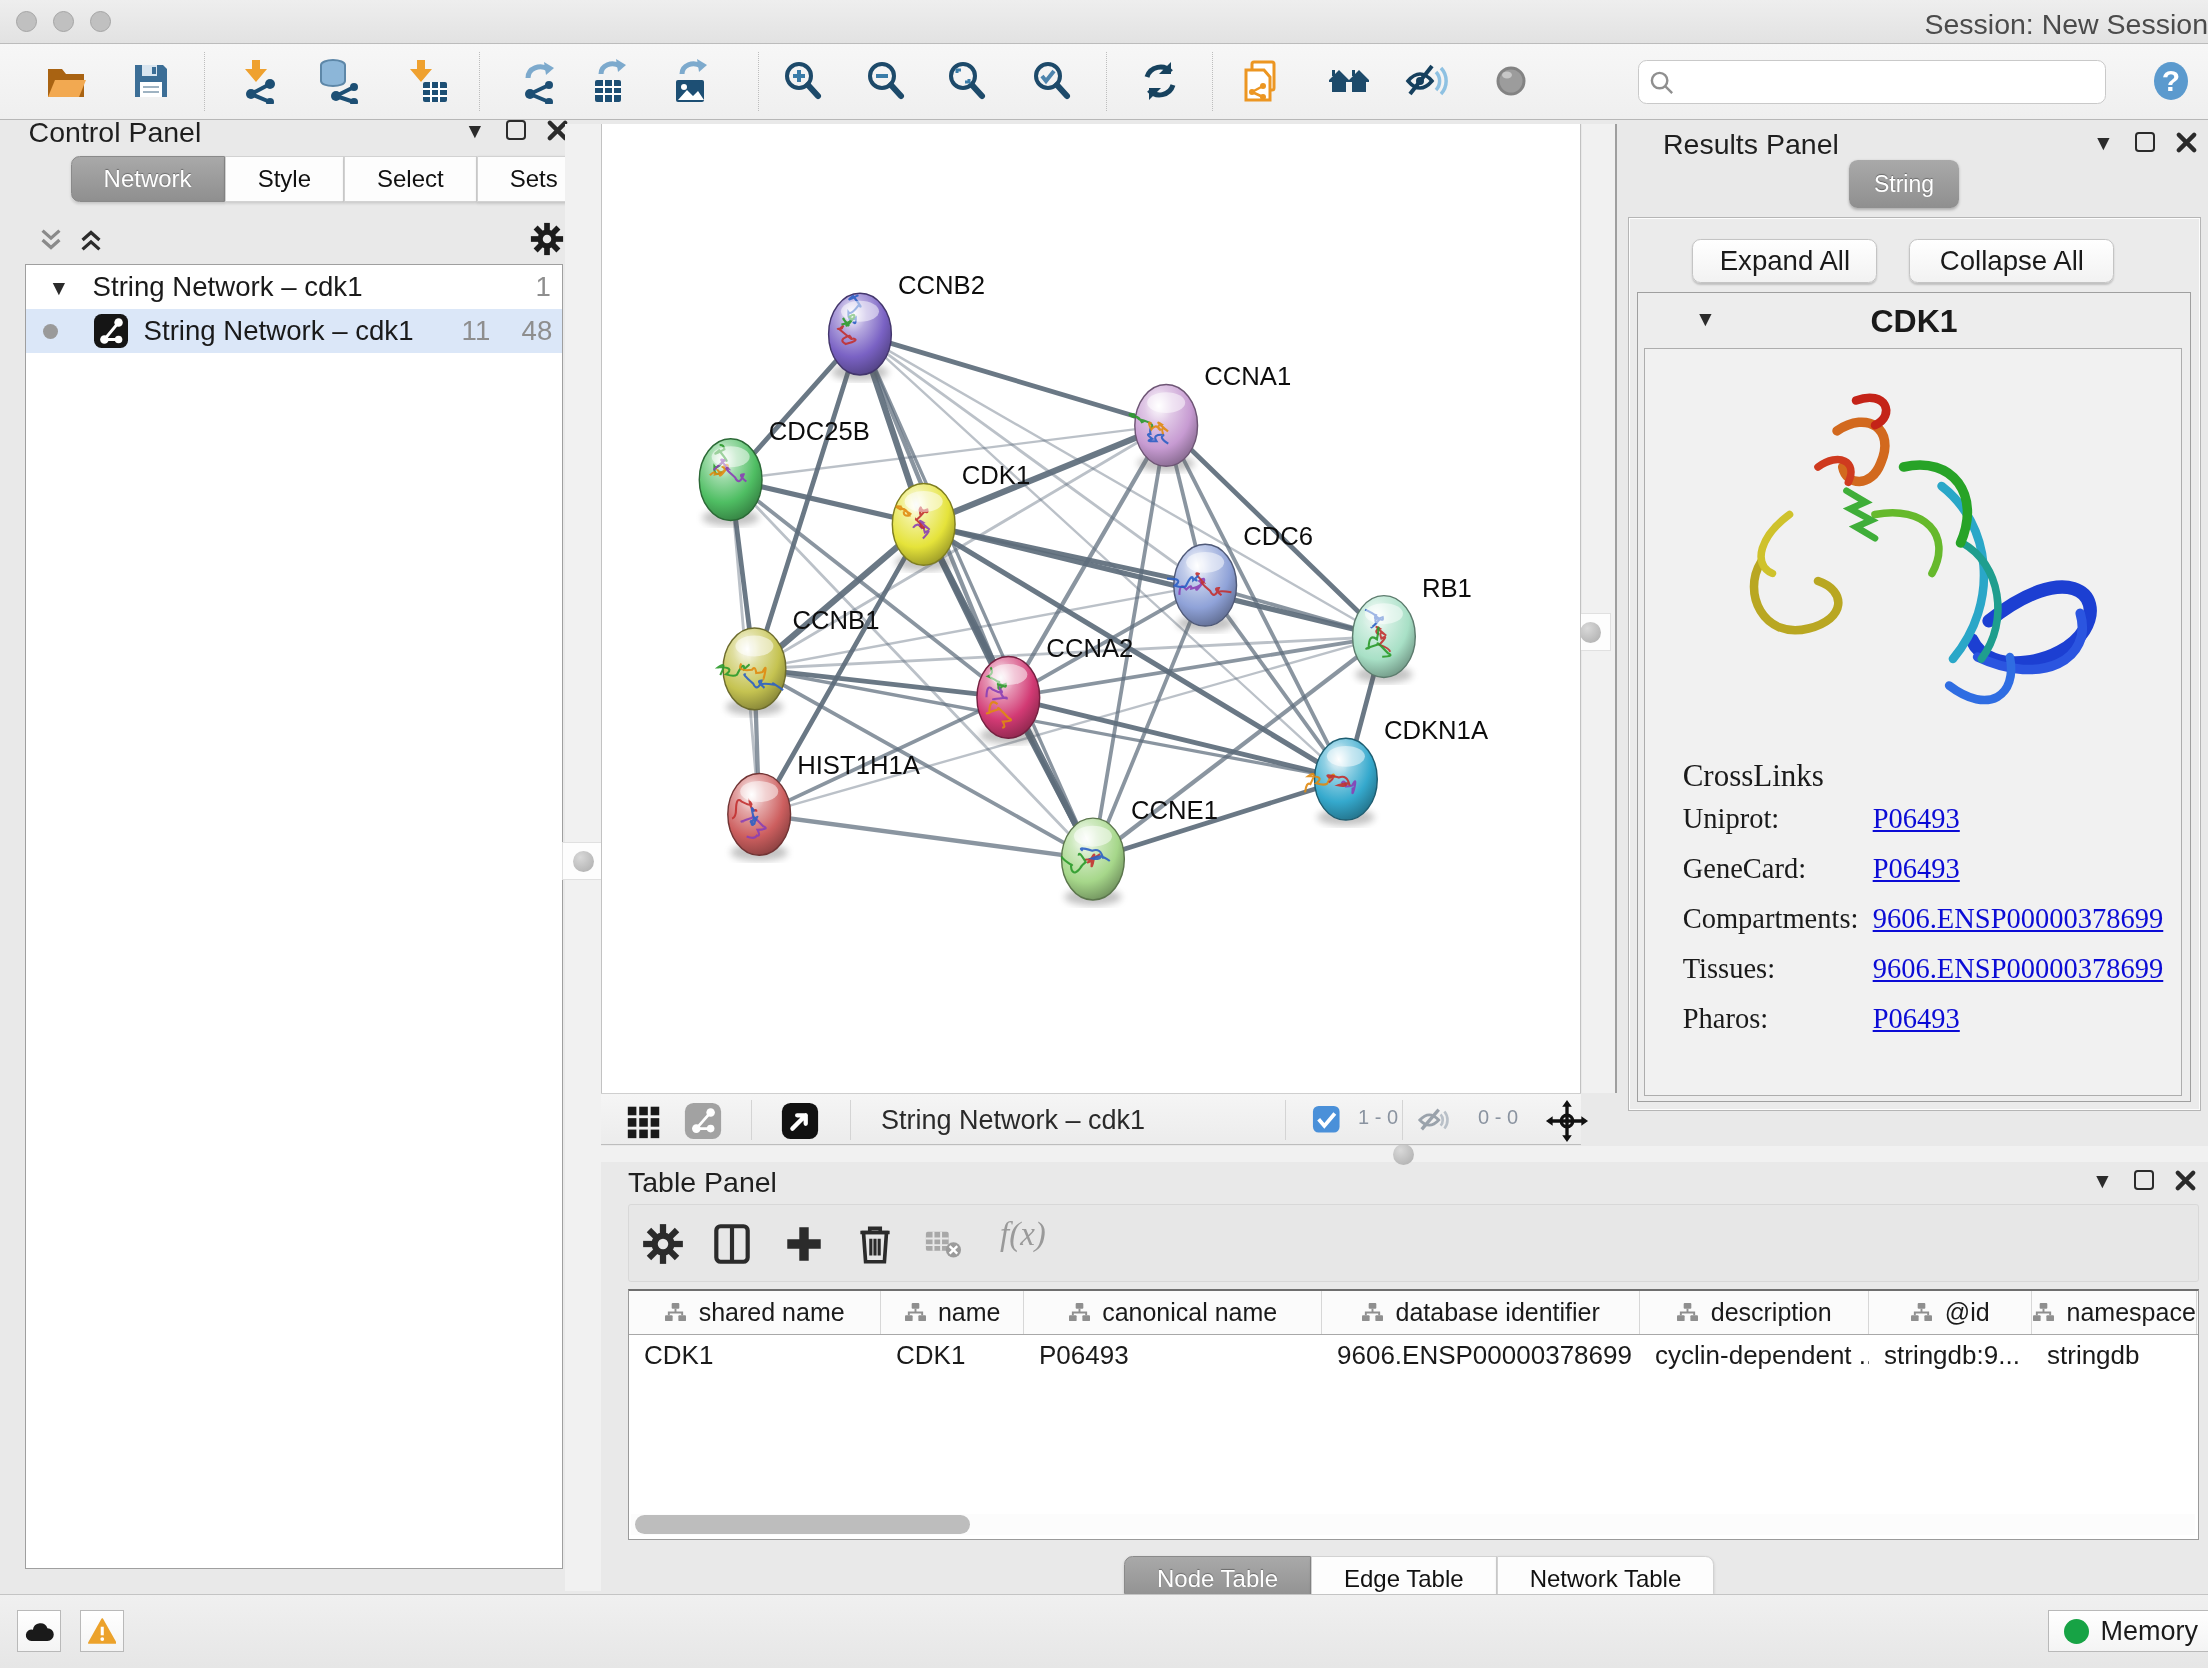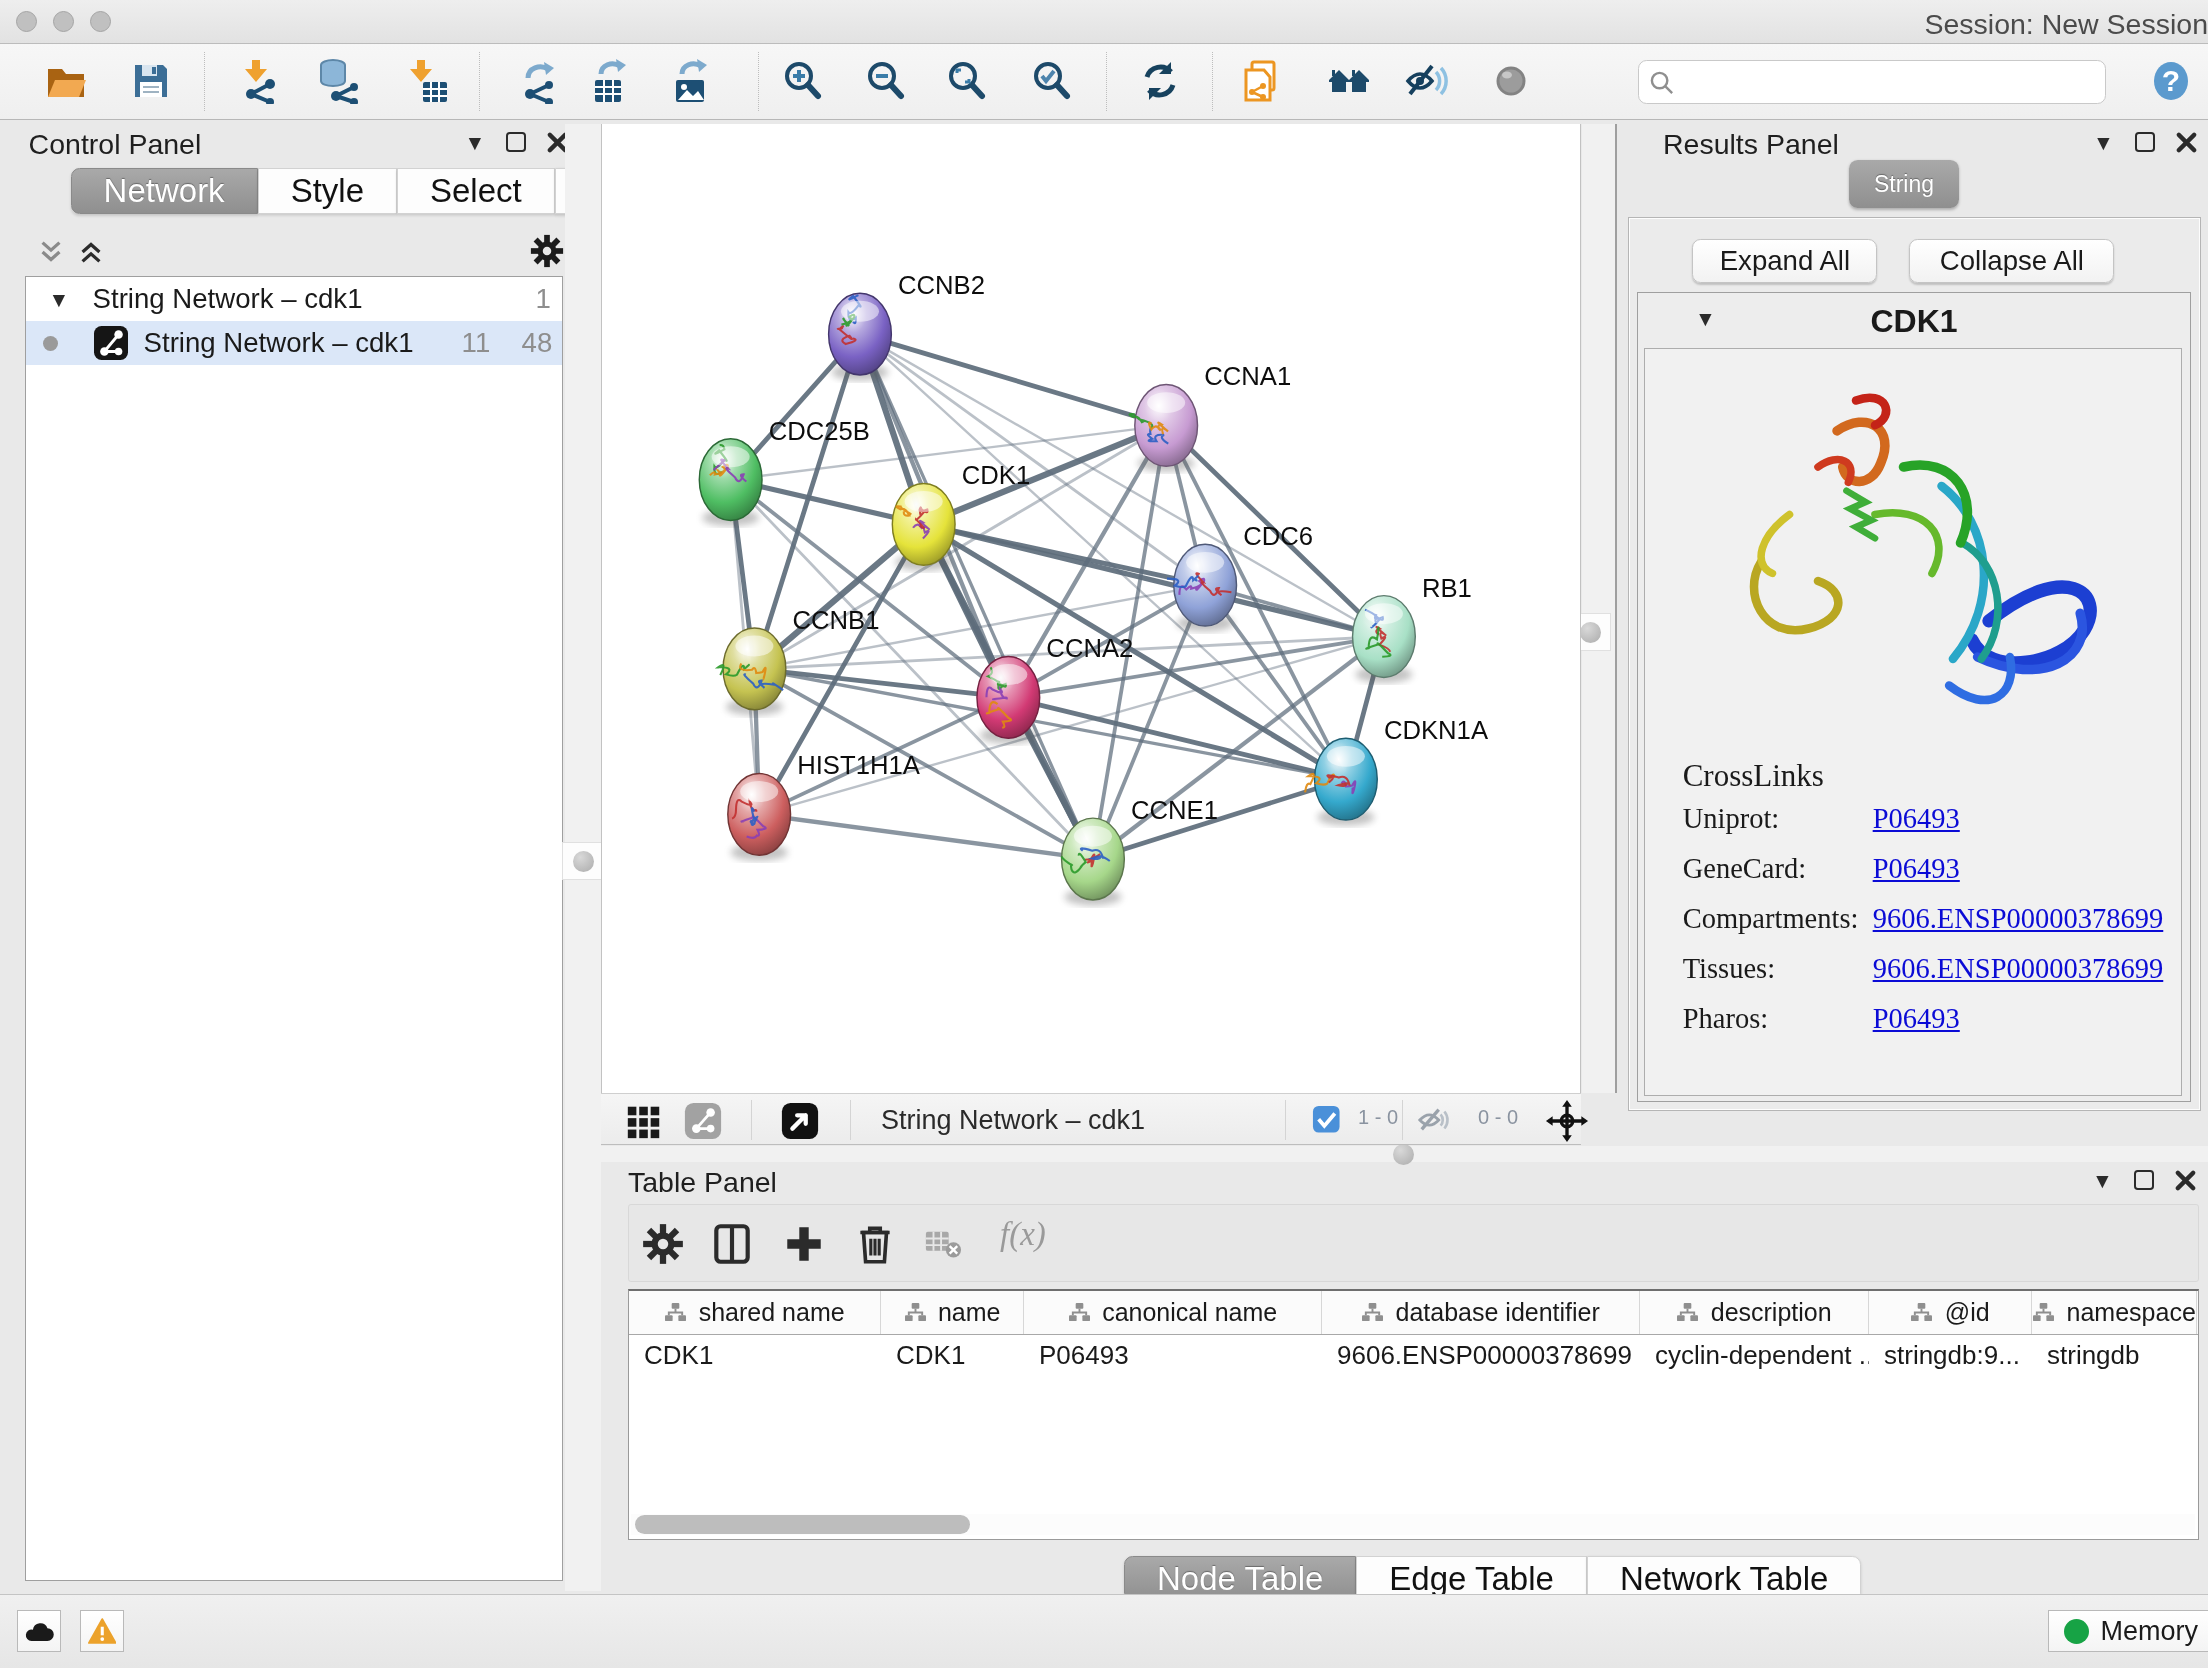--- a/index.html
+++ b/index.html
@@ -34,24 +34,24 @@
     background:#fff; border:1.9px solid #c9c9c9; border-radius:8.6px; }
   .searchbox svg { position:absolute; left:9.5px; top:8.6px; }
   .searchbox input { position:absolute; left:44px; top:1.9px; width:409px; height:36px;
     border:none; outline:none; font-size:25px; background:transparent; }
   
   .phead-title { font-size:28.5px; color:#1f1f1f; }
   .phicons { position:absolute; display:flex; align-items:center; gap:21px; }
   .tri { font-size:21px; color:#2b2b2b; line-height:1; }
   .floatbox { width:20px; height:20px; border:2.9px solid #2b2b2b; border-radius:3.8px; display:inline-block; }
   
-  .control-panel { position:absolute; left:7.6px; top:124px; width:555px; height:1467px; }
+  .control-panel { position:absolute; left:7.6px; top:112px; width:555px; height:1467px; }
   .cp-tabs { position:absolute; left:63px; top:44px; display:flex; }
   .tabbtn {
-    height:46px; padding:0 32px; font-size:33px; display:flex; align-items:center;
+    height:46px; padding:0 32px; font-size:24px; display:flex; align-items:center;
     background:#fdfdfd; border:1px solid #d2d2d2; color:#111;
     box-shadow: 0 1.9px 2.9px rgba(0,0,0,.15);
   }
   .tabbtn:first-child { border-radius:8.6px 0 0 8.6px; }
   .tabbtn:last-child { border-radius:0 8.6px 8.6px 0; }
   .tabbtn.sel { background: linear-gradient(#a9a9a9,#8f8f8f); color:#fff;
     text-shadow:0 -1px 1px rgba(0,0,0,.35); border-color:#8a8a8a; }
   .cp-gearrow { position:absolute; left:17px; top:107px; width:538px; height:42px; }
   .cp-status { position:absolute; left:0; top:5.7px; width:100%; text-align:center; font-size:27.6px; color:#111; }
   .cp-list { position:absolute; left:17px; top:152px; width:538px; height:1305px;

